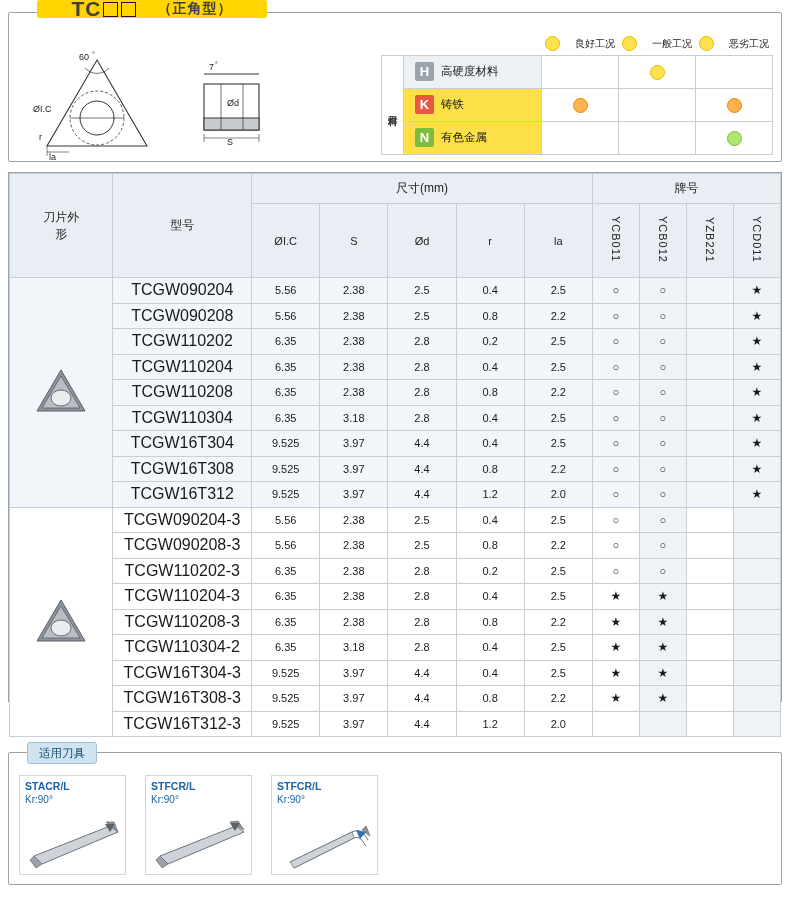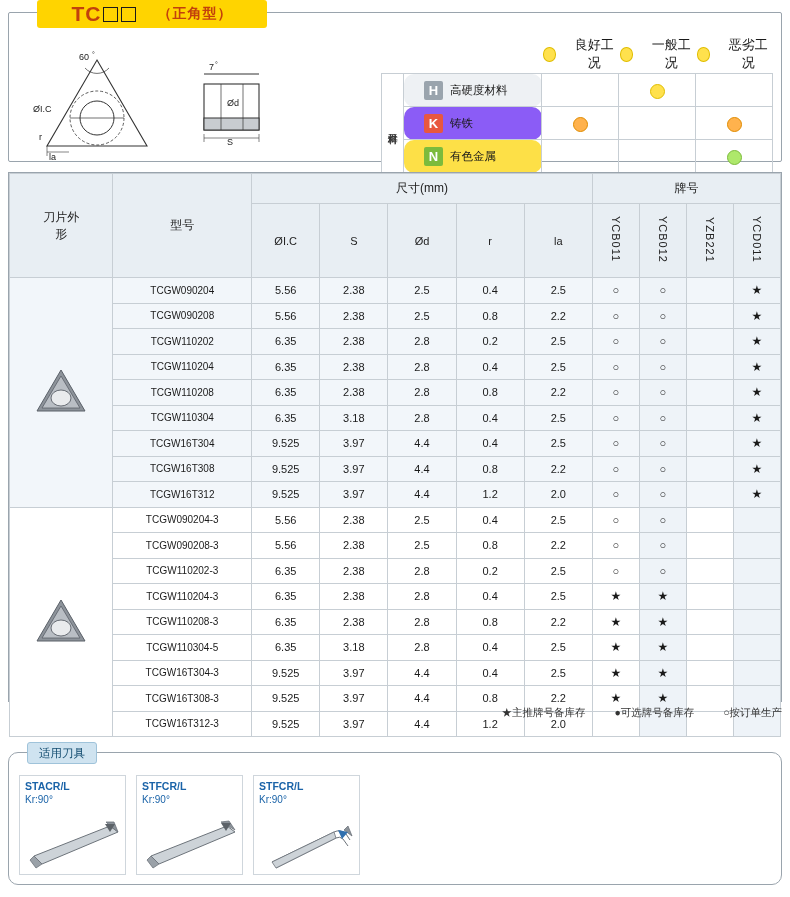--- a/index.html
+++ b/index.html
@@ -16,24 +16,24 @@
   .page {
     position: absolute; left:0; top:0; width:790px; height:897px;
   }
 
   
   .top-card {
     position:absolute; left:8px; top:12px; width:774px; height:150px;
     border:1px solid #9aa4ad; background:#fff; border-radius:2px;
   }
   .title-tab {
-    position:absolute; left:28px; top:-13px; width:230px; height:28px;
+    position:absolute; left:28px; top:-13px; width:230px; height:18px;
     background:#ffd400; border-radius:3px;
     display:flex; align-items:center; justify-content:center;
-    font-size:19px; font-weight:bold; color:#c2410c; letter-spacing:1px;
+    font-size:19px; font-weight:bold; color:#404040; letter-spacing:1px;
   }
   .title-tab .sq {
     display:inline-block; width:15px; height:15px;
     border:1.6px solid #1a1a1a; margin:0 1.5px; vertical-align:middle;
   }
   .title-main { font-size:21px; font-weight:bold; }
   .title-sub { font-size:14px; font-weight:bold; margin-left:20px;}
 
   
   .drawing { position:absolute; left:10px; top:33px; width:350px; height:120px; }
@@ -41,31 +41,31 @@
   
   .cond {
     position:absolute; left:372px; top:22px; width:392px;
     border-collapse:collapse; font-size:10.5px;
   }
   .cond td { border:1px solid #c7ced4; height:33px; text-align:center; vertical-align:middle; }
   .cond .hdr { border:none; height:20px; background:#fff; }
   .cond .matlabel {
     width:22px; background:#fff; font-size:10px; line-height:1.15; color:#333;
   }
-  .cond .matcell { width:138px; text-align:left; padding-left:20px; font-size:11.5px;border-radius:10px; }
+  .cond .matcell { width:138px; text-align:left; padding-left:11px; font-size:11.5px; }
   .cond .matcell .letter {
     display:inline-block; width:19px; height:19px; line-height:19px; text-align:center;
     color:#fff; font-weight:bold; font-size:13px; margin-right:7px; border-radius:2px;
     vertical-align:middle;
   }
   .row-h .matcell { background:#eef1f4; }
-  .row-k .matcell { background:#8b5cf6;margin-left:26px; }
+  .row-k .matcell { background:#fde047;margin-left:26px; }
   .row-n .matcell { background:#fde047; }
   .cond .emo { width:77px; font-size:15px; }
-  .hdr-item { display:inline-flex; align-items:center; gap:15px; font-size:13px; }
+  .hdr-item { display:inline-flex; align-items:center; gap:15px; font-size:10px; }
 
   .face { display:inline-block; width:15px; height:15px; border-radius:50%; position:relative; vertical-align:middle;}
   .f-good { background:#ffe14d; border:1px solid #e0bd00;}
   .f-mid  { background:#ffe14d; border:1px solid #e0bd00;}
   .f-bad  { background:#ffe14d; border:1px solid #e0bd00;}
   .f-green{ background:#aee86b; border:1px solid #7cbb3c;}
   .f-orange{ background:#ffb24d; border:1px solid #e08c00;}
 
   
   .main-wrap {
@@ -82,44 +82,44 @@
   .col-model { width:118px; }
   .col-dim   { width:58px; }
   .col-grade { width:40px; }
   .vert {
     writing-mode: vertical-rl; text-orientation: mixed;
     letter-spacing:1px; font-size:11px; display:inline-block;
   }
   tbody td { height:25.5px; }
   .band-a td { background:#f2f6fa; }
   .band-b td { background:#ffffff; }
-  .model-cell { font-size:10px; color:#1a1a1a; }
+  .model-cell { font-size:16px; color:#1a1a1a; }
   .mk-star { font-size:12px; }
   .mk-circle { font-size:11px; }
   .grade-cell { width:40px; }
   .gcol-alt { background:#eef3f8 !important; }
 
   .legend {
     position:absolute; left:8px; top:706px; width:774px; text-align:right;
     font-size:10.5px; color:#333;
   }
   .legend span { margin-left:26px; }
 
   
   .tools-box {
     position:absolute; left:8px; top:752px; width:774px; height:133px;
-    border:1px solid #9aa4ad; background:#fff; border-radius:10px;
+    border:1px solid #9aa4ad; background:#fff; border-radius:2px;
   }
   .tools-tab {
     position:absolute; left:18px; top:-11px; width:70px; height:22px;
     background:#cfe3f0; border:1px solid #9fc3da; border-radius:3px;
     display:flex; align-items:center; justify-content:center;
     font-size:11.5px; color:#104a6e;
   }
-  .tools-row { position:absolute; left:10px; top:22px; display:flex; gap:10px; }
+  .tools-row { position:absolute; left:10px; top:22px; display:flex; gap:19px; }
   .tool {
     width:107px; height:100px; border:1px solid #cfd6dc; background:#fff; position:relative;
   }
   .tool .lbl { position:absolute; left:5px; top:4px; font-size:10.5px; color:#1a63a8; font-weight:bold;}
   .tool .kr  { position:absolute; left:5px; top:18px; font-size:10px; color:#1a63a8; }
 </style>
 </head>
 <body>
 
 <div class="page">
@@ -415,21 +415,21 @@
             <td>2.38</td>
             <td>2.8</td>
             <td>0.8</td>
             <td>2.2</td>
             <td class="grade-cell"><span class="mk-star">★</span></td>
             <td class="grade-cell gcol-alt"><span class="mk-star">★</span></td>
             <td class="grade-cell"></td>
             <td class="grade-cell gcol-alt"></td>
           </tr>
           <tr class="band-b">
-            <td class="model-cell">TCGW110304-5</td>
+            <td class="model-cell">TCGW110304-2</td>
             <td>6.35</td>
             <td>3.18</td>
             <td>2.8</td>
             <td>0.4</td>
             <td>2.5</td>
             <td class="grade-cell"><span class="mk-star">★</span></td>
             <td class="grade-cell gcol-alt"><span class="mk-star">★</span></td>
             <td class="grade-cell"></td>
             <td class="grade-cell gcol-alt"></td>
           </tr>
@@ -466,25 +466,20 @@
             <td>2.0</td>
             <td class="grade-cell"></td>
             <td class="grade-cell gcol-alt"></td>
             <td class="grade-cell"></td>
             <td class="grade-cell gcol-alt"></td>
           </tr>
         </tbody>
     </table>
   </div>
 
-  <div class="legend">
-    <span>★主推牌号备库存</span>
-    <span>●可选牌号备库存</span>
-    <span>○按订单生产</span>
-  </div>
 
   <div class="tools-box">
     <div class="tools-tab">适用刀具</div>
     <div class="tools-row" id="toolsrow">
         <div class="tool">
           <div class="lbl">STACR/L</div>
                  <div class="kr">Kr:90°</div>
                  <div style="position:absolute;left:6px;top:34px;"><svg width="95" height="62" viewBox="0 0 95 62">
               <polygon points="8,46 84,16 92,22 16,54" fill="#cdd3d8" stroke="#6d747b" stroke-width="1"></polygon>
               <polygon points="8,46 16,54 10,58 4,50" fill="#9aa1a8" stroke="#6d747b" stroke-width="0.8"></polygon>

